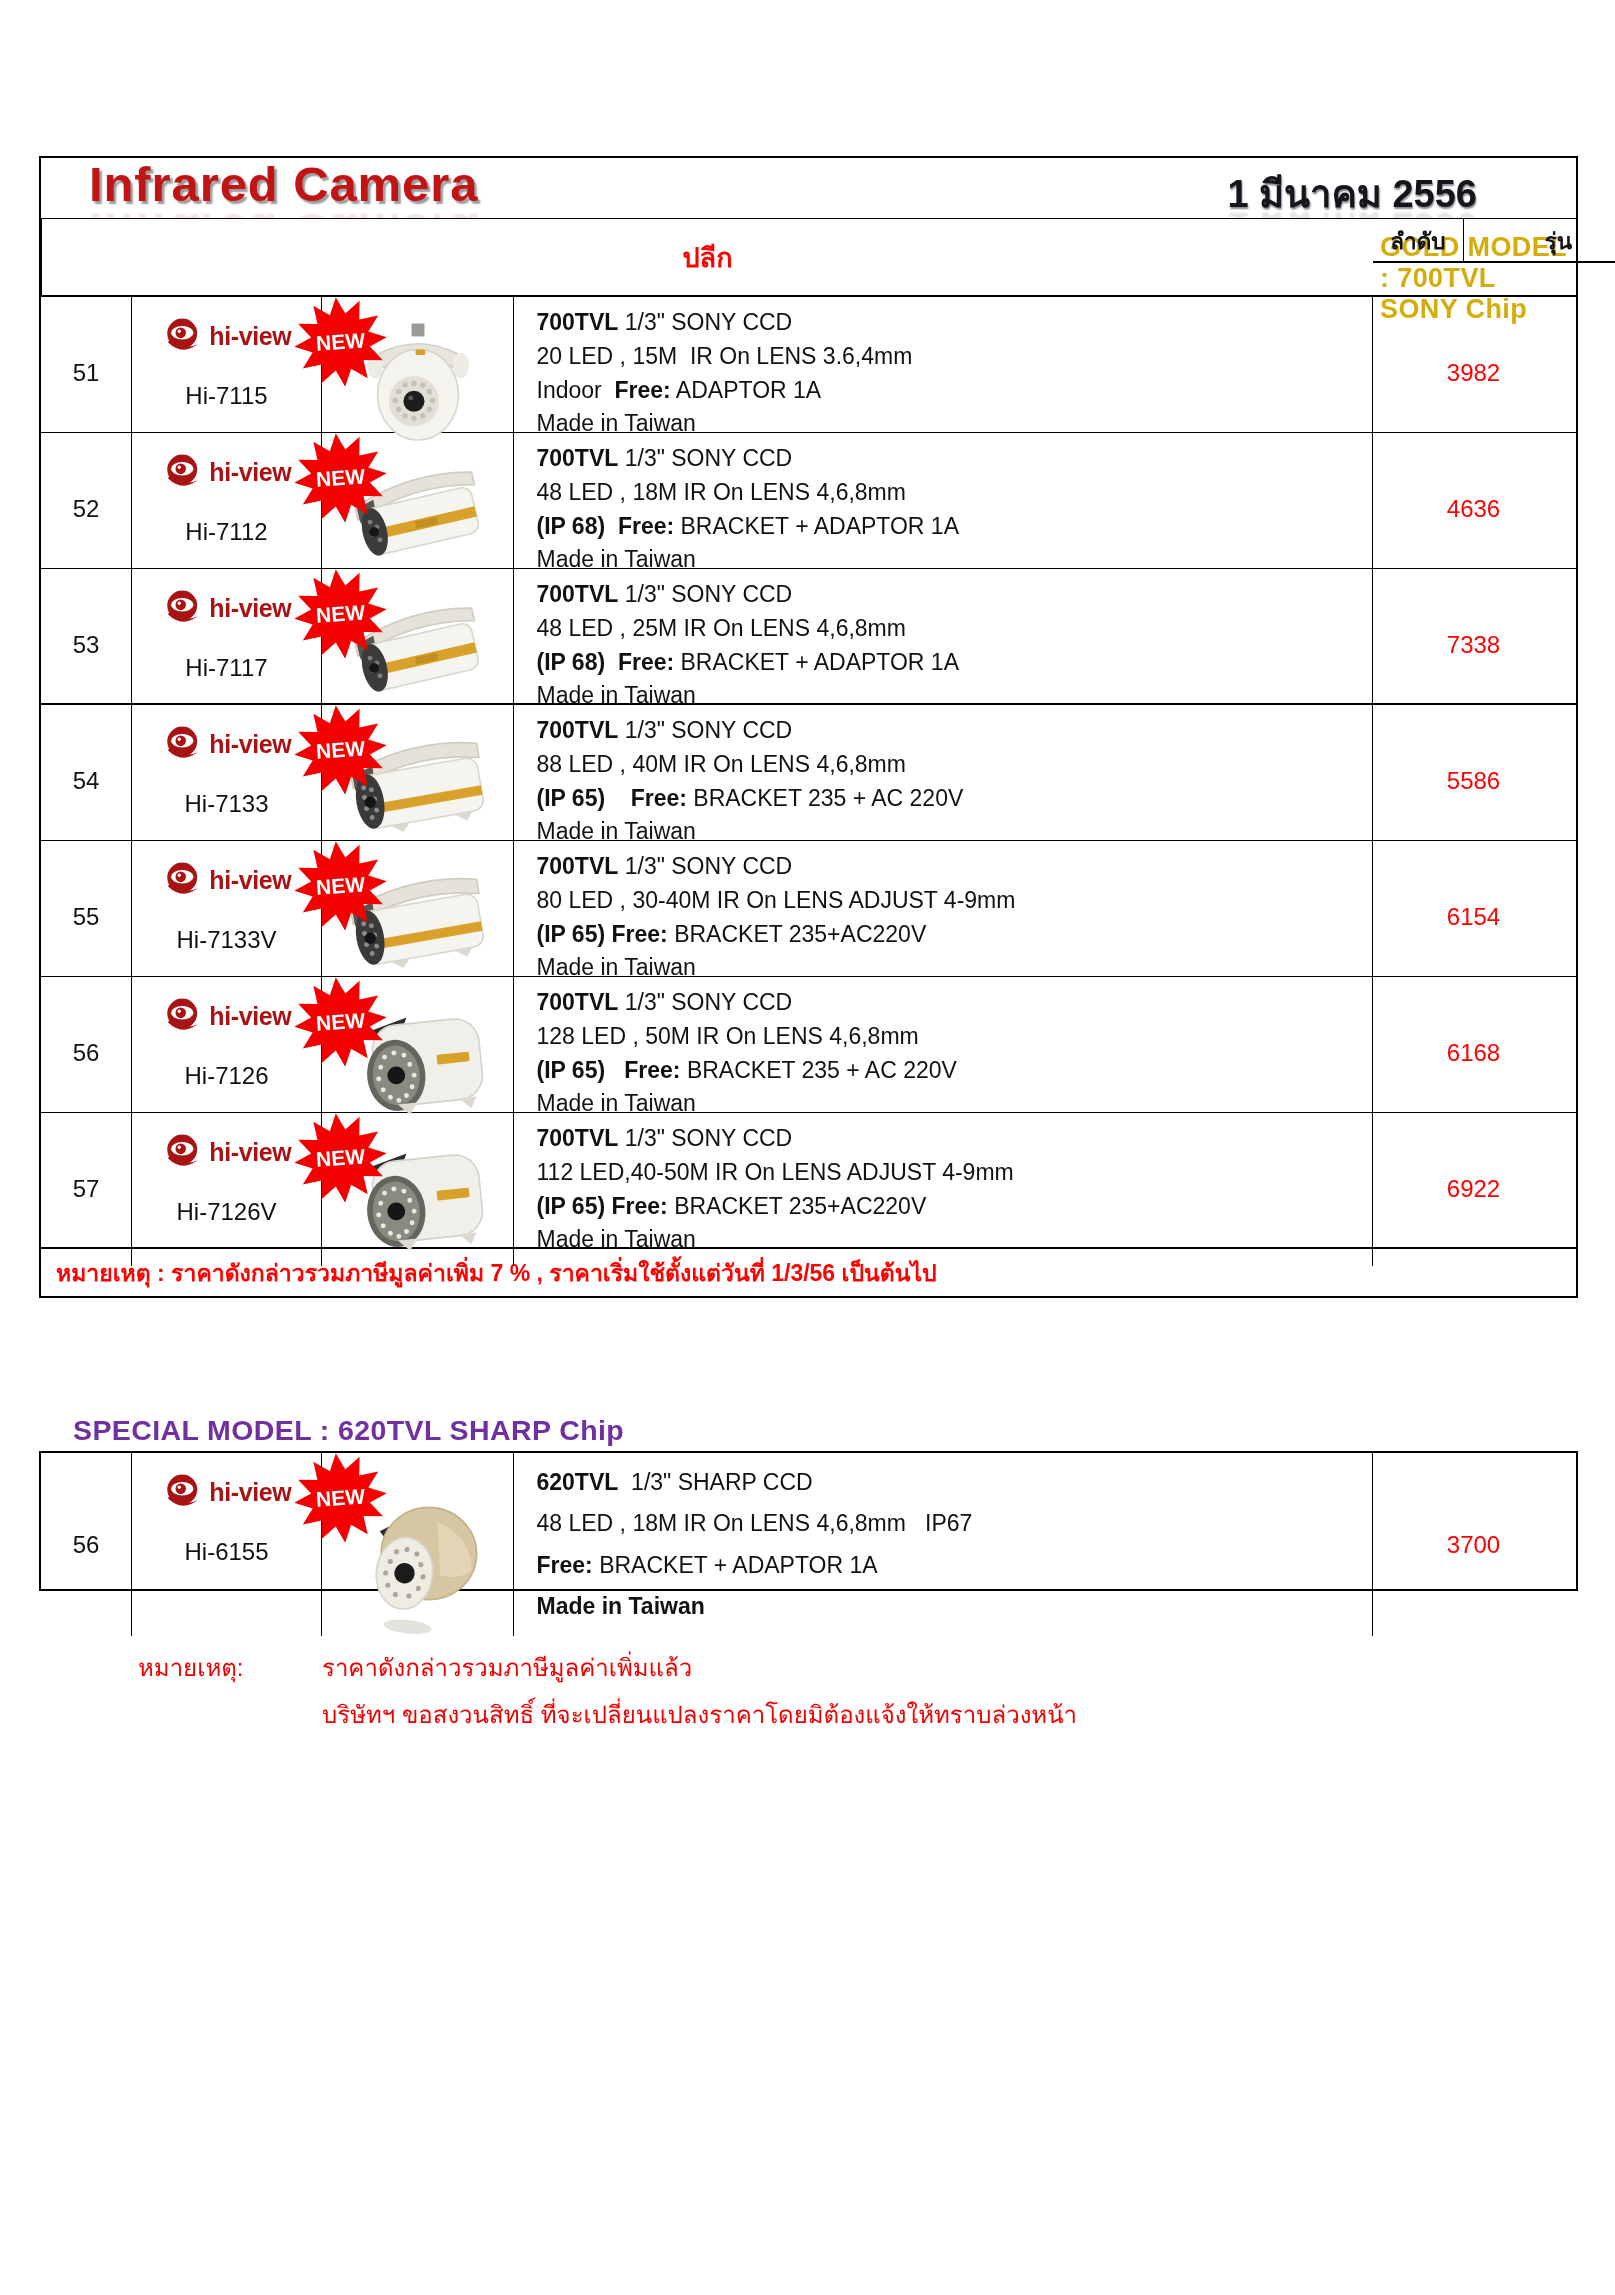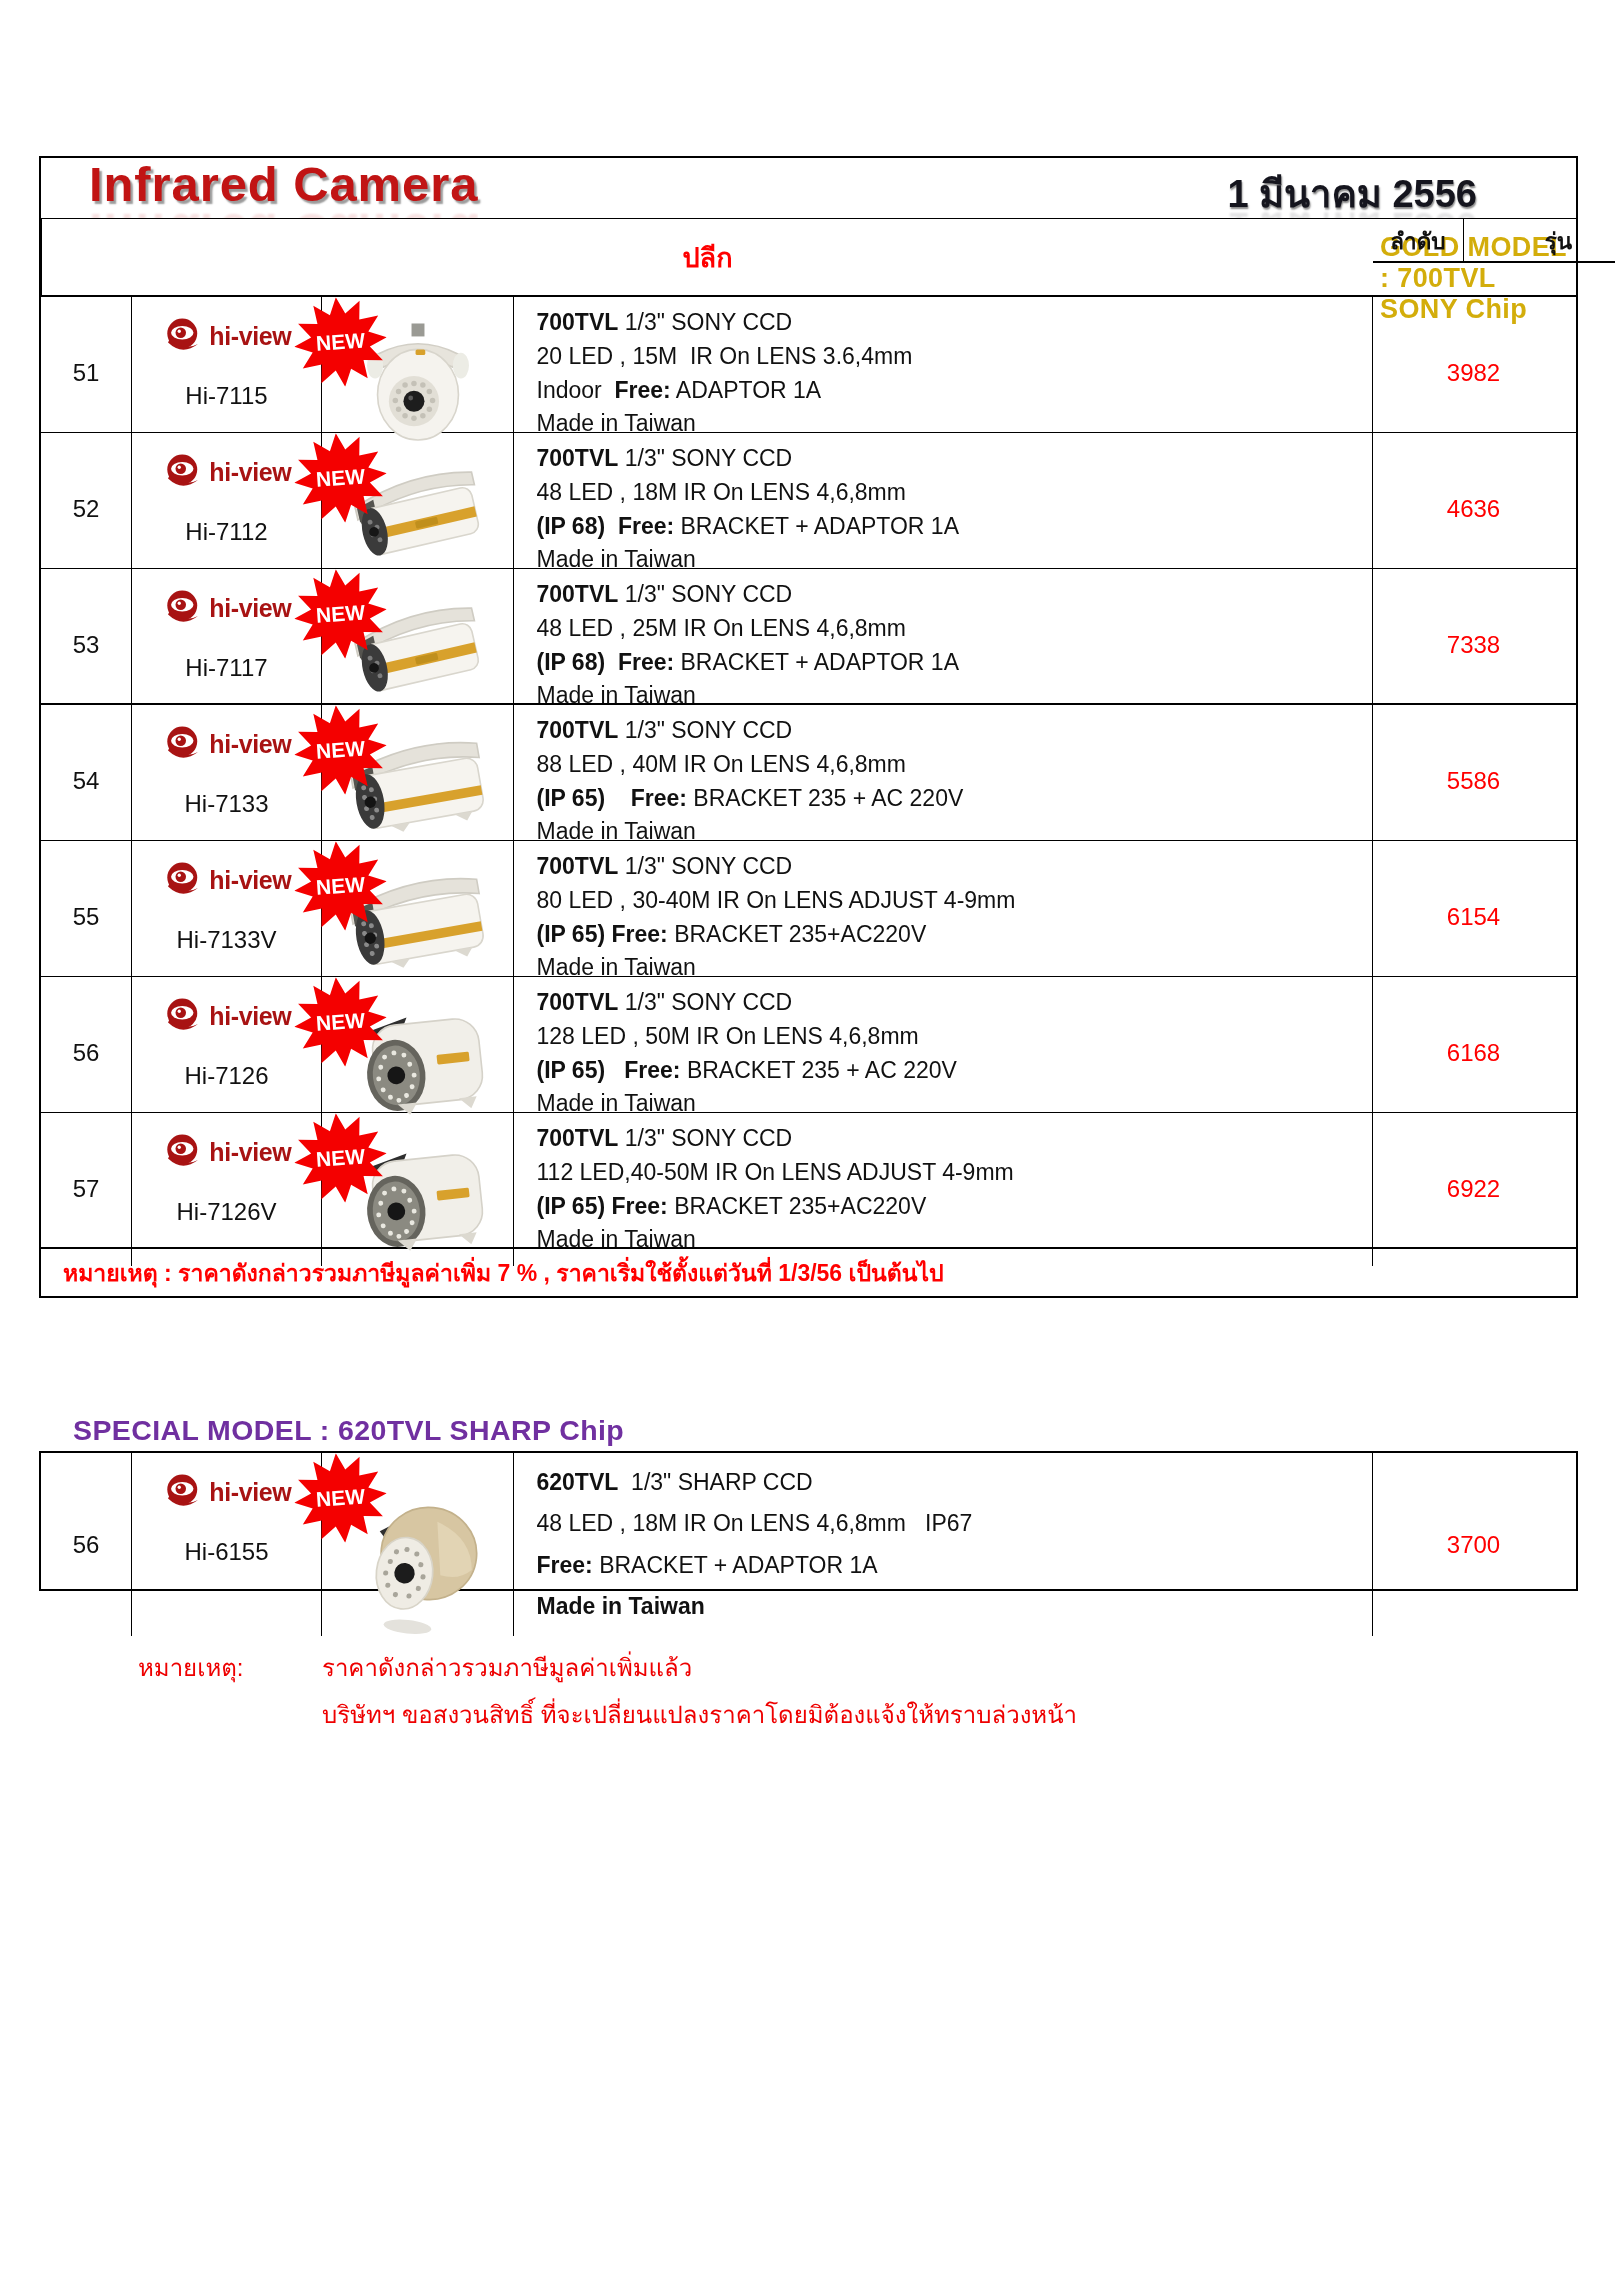--- a/index.html
+++ b/index.html
@@ -47,21 +47,21 @@
   .model-name { font-size:24px; color:#111; }
   .c-img { border-right:1.7px solid #000; position:relative; display:flex; align-items:flex-start; justify-content:center; }
   .cam { width:202px; height:130px; margin-top:22.5px; flex:none; }
   .badge { position:absolute; left:-28px; top:0px; width:93px; height:90px; background:#f40000;
            clip-path:polygon(100% 50%,80.9% 58.3%,93.3% 75%,72.6% 72.6%,75% 93.3%,58.3% 80.9%,50% 100%,41.7% 80.9%,25% 93.3%,27.4% 72.6%,6.7% 75%,19.1% 58.3%,0% 50%,19.1% 41.7%,6.7% 25%,27.4% 27.4%,25% 6.7%,41.7% 19.1%,50% 0%,58.3% 19.1%,75% 6.7%,72.6% 27.4%,93.3% 25%,80.9% 41.7%);
            display:flex; align-items:center; justify-content:center; transform:rotate(-6deg); z-index:3; }
   .badge span { color:#fff; font-weight:bold; font-size:21px; transform:rotate(2deg); }
   .c-detail { border-right:1.7px solid #000; display:flex; flex-direction:column; justify-content:space-around;
               padding:8.6px 7px 8.6px 22.5px; font-size:23px; white-space:pre-wrap; }
   .c-price { display:flex; align-items:center; justify-content:center; color:#ff0000; font-size:24px; }
-  .note-row { height:47px; display:flex; align-items:center; padding-left:22px;
+  .note-row { height:47px; display:flex; align-items:center; padding-left:15px;
               color:#ff0000; font-weight:bold; font-size:23px; }
 
   
   .special-title { position:absolute; left:73px; top:1414px; font-size:28.5px; font-weight:bold; color:#7030a0; letter-spacing:0.4px; }
   .special-table { position:absolute; left:39px; top:1451px; width:1539px; border:2.6px solid #000; background:transparent; }
   .special-table .trow { border-bottom:none; }
   .special-table .cam { margin-top:38px; height:145px; }
 
   
   .footer-label { position:absolute; left:138px; top:1648px; color:#ee0000; font-size:24px; }

